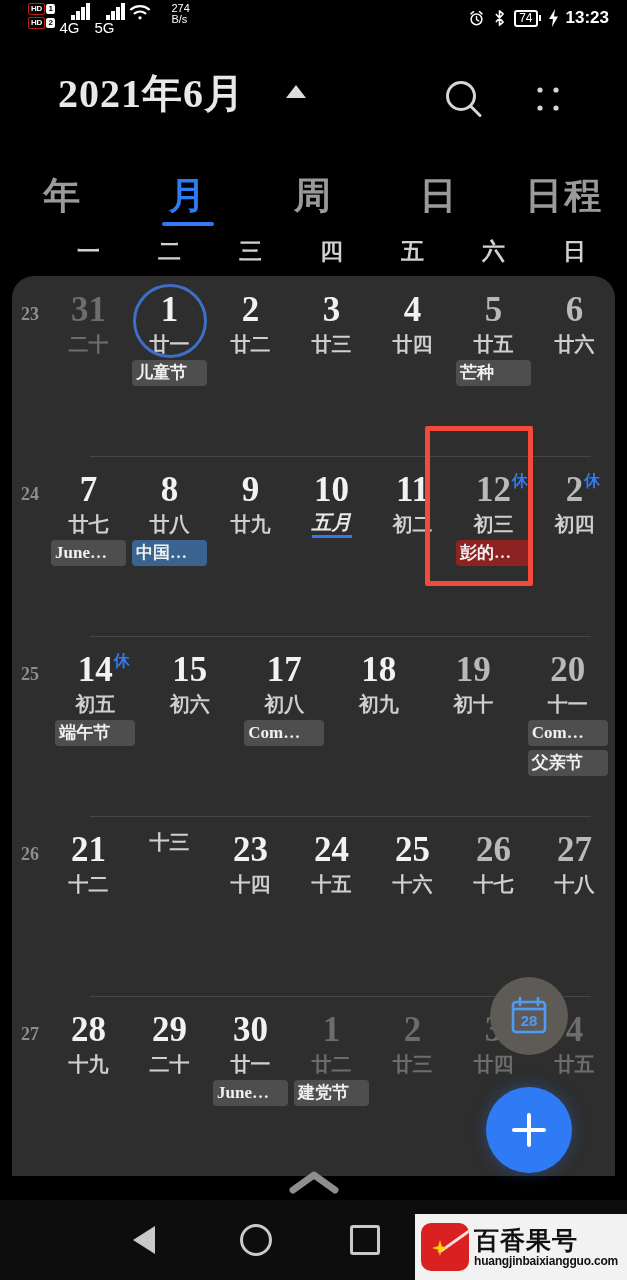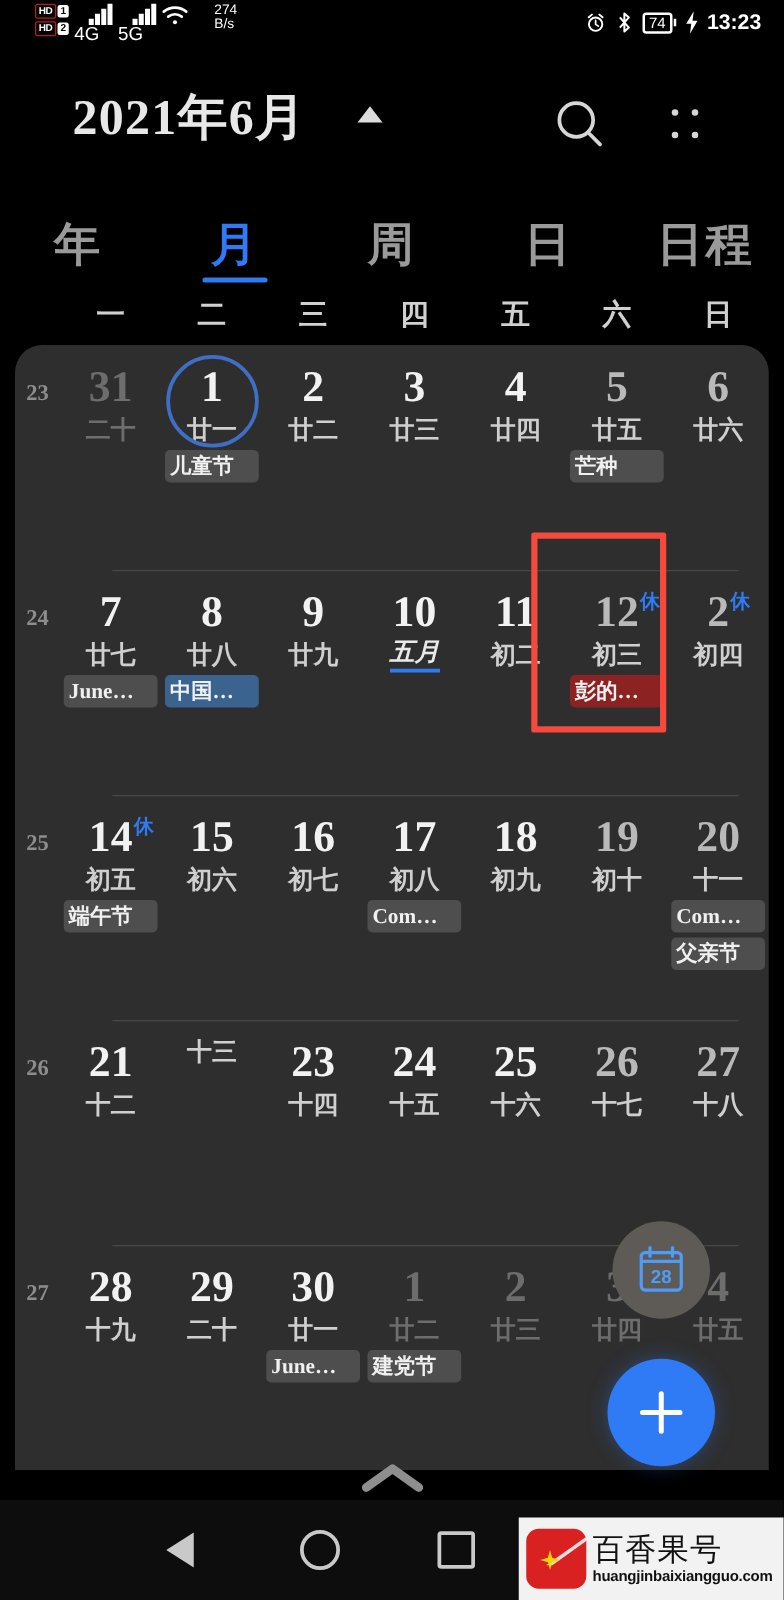--- a/index.html
+++ b/index.html
@@ -151,21 +151,21 @@
     position: absolute; right: 0; bottom: 0; width: 212px; height: 66px;
     background: #f2f2f2; display: flex; align-items: center; gap: 5px; padding: 4px 6px;
   }
   .wm-logo { width: 48px; height: 48px; background: #d92121; border-radius: 10px;
     position: relative; flex: none; overflow: hidden; }
   .wm-logo .star { position: absolute; left: 11px; top: 17px; width: 16px; height: 16px; background: #ffd400;
     clip-path: polygon(50% 0%, 61% 39%, 100% 50%, 61% 61%, 50% 100%, 39% 61%, 0% 50%, 39% 39%); }
   .wm-logo .streak { position: absolute; left: 16px; top: 4px; width: 34px; height: 26px; background: #fff;
     clip-path: polygon(0% 100%, 100% 0%, 100% 14%, 14% 100%); opacity: .85; transform: rotate(2deg); }
   .wm-text { display: flex; flex-direction: column; justify-content: center; }
-  .wm-name { font-size: 25px; font-weight: normal; color: #111; line-height: 28px; letter-spacing: 1px; }
+  .wm-name { font-size: 25px; font-weight: bold; color: #111; line-height: 28px; letter-spacing: 1px; }
   .wm-url { font-size: 12px; font-weight: bold; color: #111; line-height: 14px; letter-spacing: -0.2px; }
 </style>
 </head>
 <body>
 
 <div id="phone">
 
   <div class="statusbar">
     <div class="sb-left">
       <div class="hd-stack">
@@ -353,24 +353,20 @@
           <div class="lunar-center"><span class="lunar">初五</span></div>
           <div class="events">
             <div class="chip grey">端午节</div>
           </div>
         </div>
         <div class="daycell">
           <div class="num-wrap"><span class="daynum">15</span></div>
           <div class="lunar-center"><span class="lunar">初六</span></div>
         </div>
         <div class="daycell">
-          <div class="num-wrap"><span class="daynum">16</span></div>
-          <div class="lunar-center"><span class="lunar">初七</span></div>
-        </div>
-        <div class="daycell">
           <div class="num-wrap"><span class="daynum">17</span></div>
           <div class="lunar-center"><span class="lunar">初八</span></div>
           <div class="events">
             <div class="chip grey">Com…</div>
           </div>
         </div>
         <div class="daycell">
           <div class="num-wrap"><span class="daynum">18</span></div>
           <div class="lunar-center"><span class="lunar">初九</span></div>
         </div>

